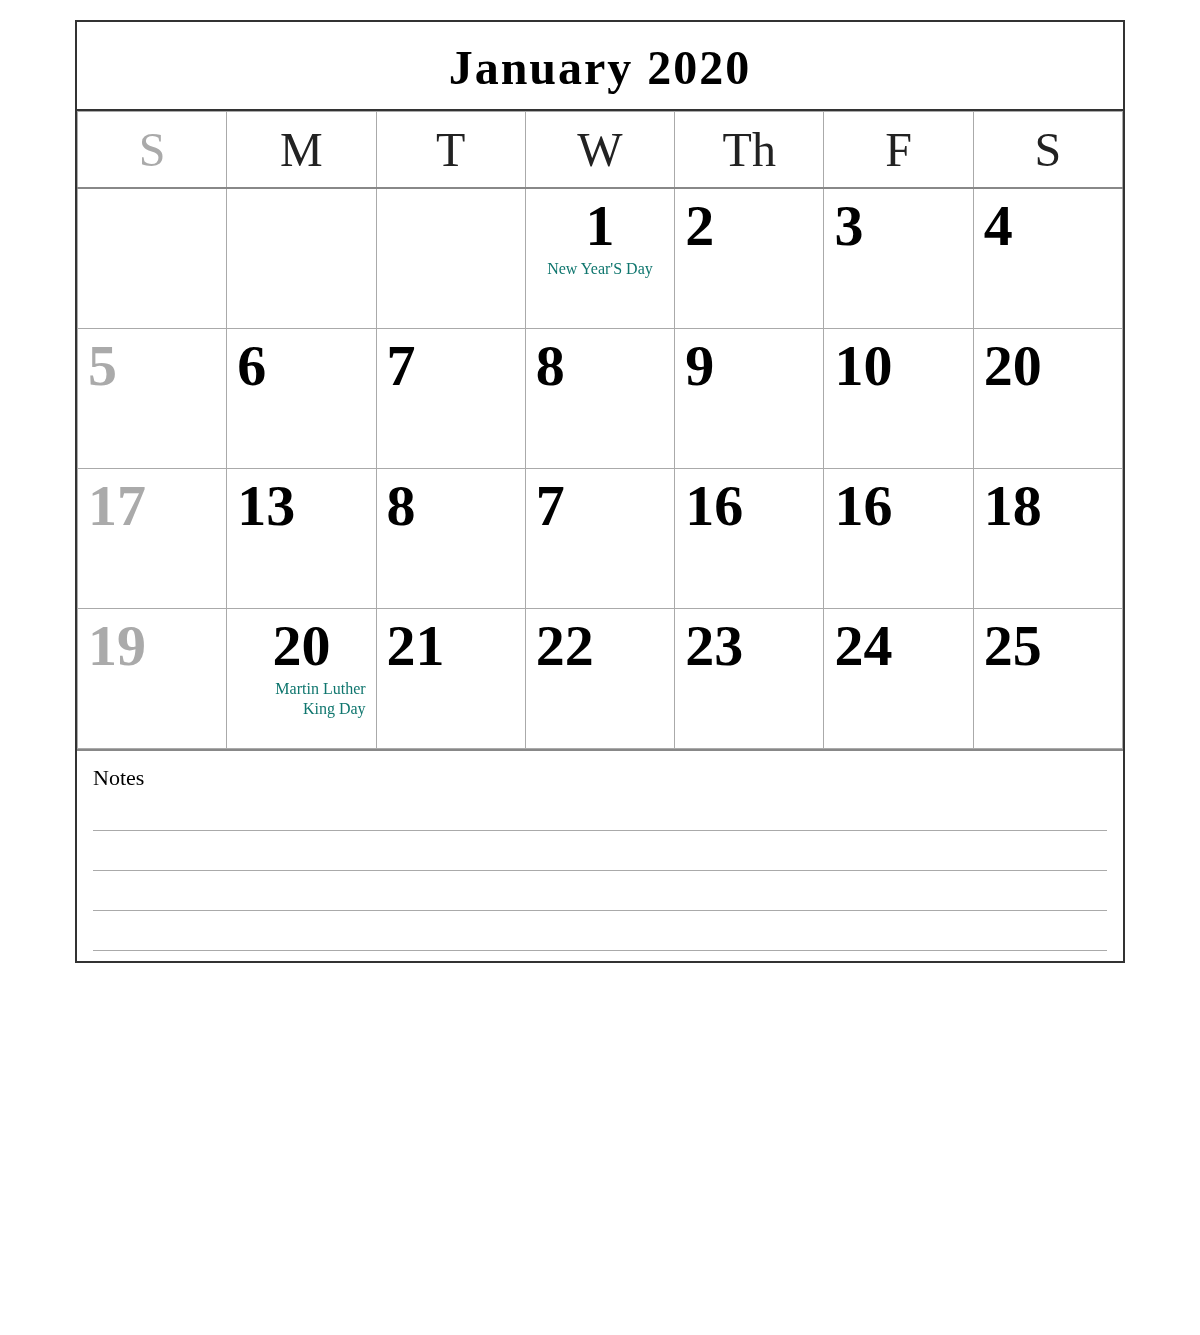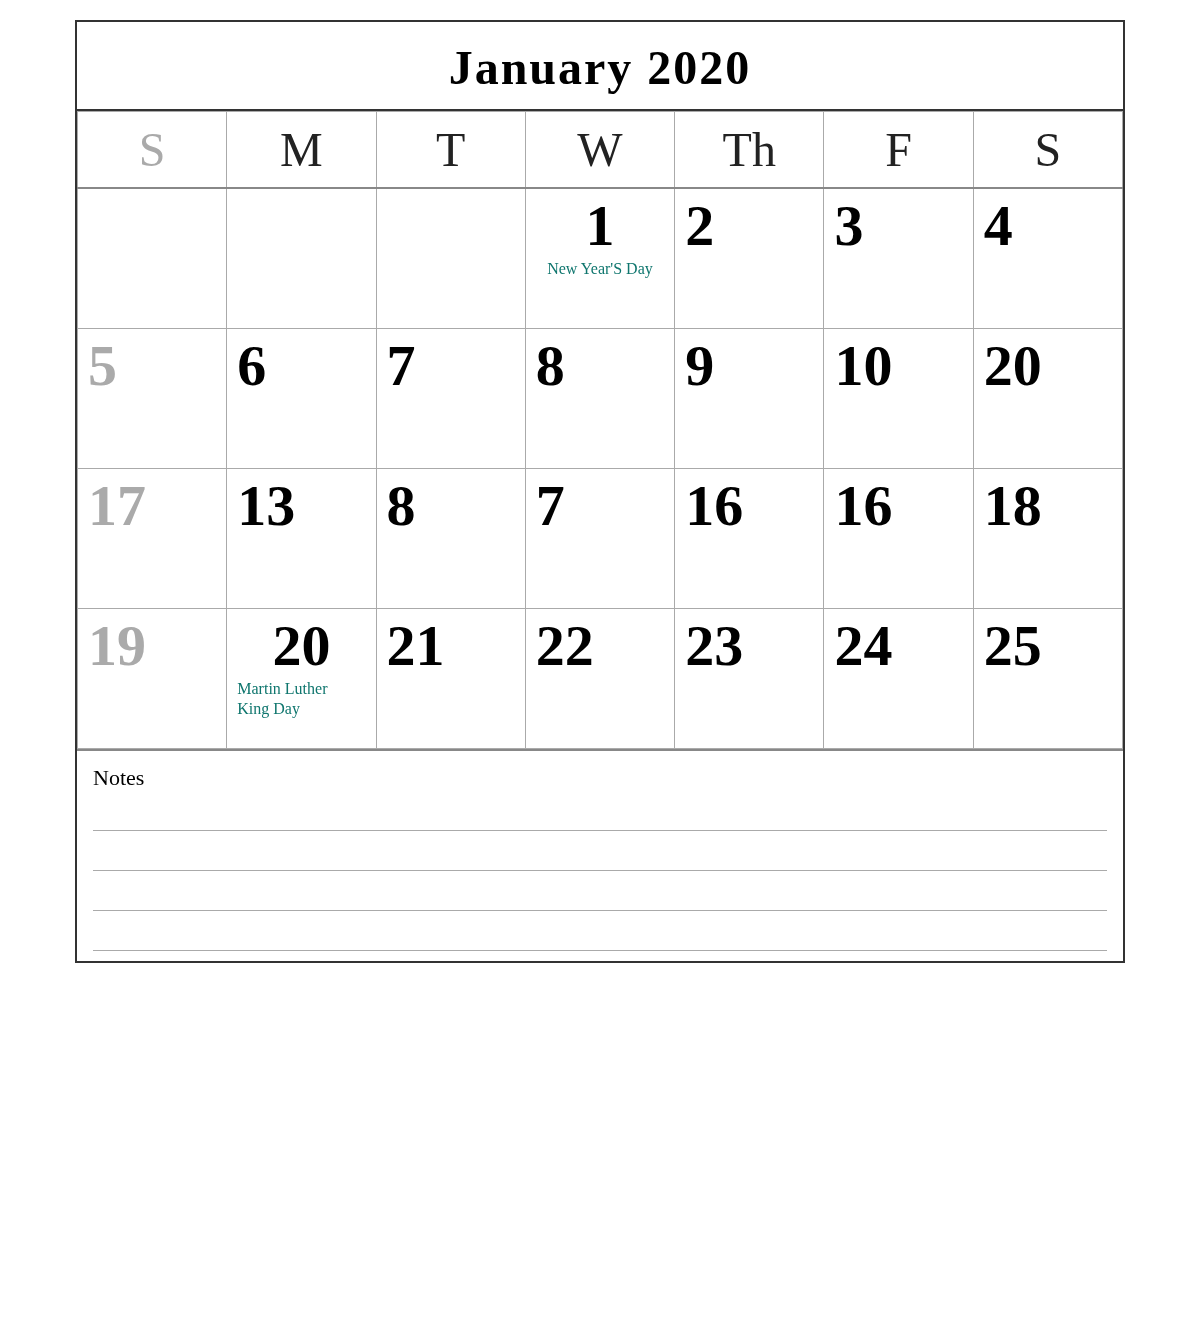--- a/index.html
+++ b/index.html
@@ -238,21 +238,21 @@
         </tr>
         <tr data-name="week-row-4">
           <td data-name="cell-w4-d1" class="sunday">
             <div class="day-cell-inner">
               <span class="day-number gray" data-name="day-number-19">19</span>
             </div>
           </td>
           <td data-name="cell-w4-d2">
             <div class="day-cell-inner" style="align-items: center;">
               <span class="day-number" data-name="day-number-20">20</span>
-              <span class="day-holiday" data-name="holiday-label-20" style="text-align: left; width: 100%;">Martin Luther<br>King Day</span>
+              <span class="day-holiday" data-name="holiday-label-20" style="text-align: right; width: 100%;">Martin Luther<br>King Day</span>
             </div>
           </td>
           <td data-name="cell-w4-d3">
             <div class="day-cell-inner">
               <span class="day-number" data-name="day-number-21">21</span>
             </div>
           </td>
           <td data-name="cell-w4-d4">
             <div class="day-cell-inner">
               <span class="day-number" data-name="day-number-22">22</span>

